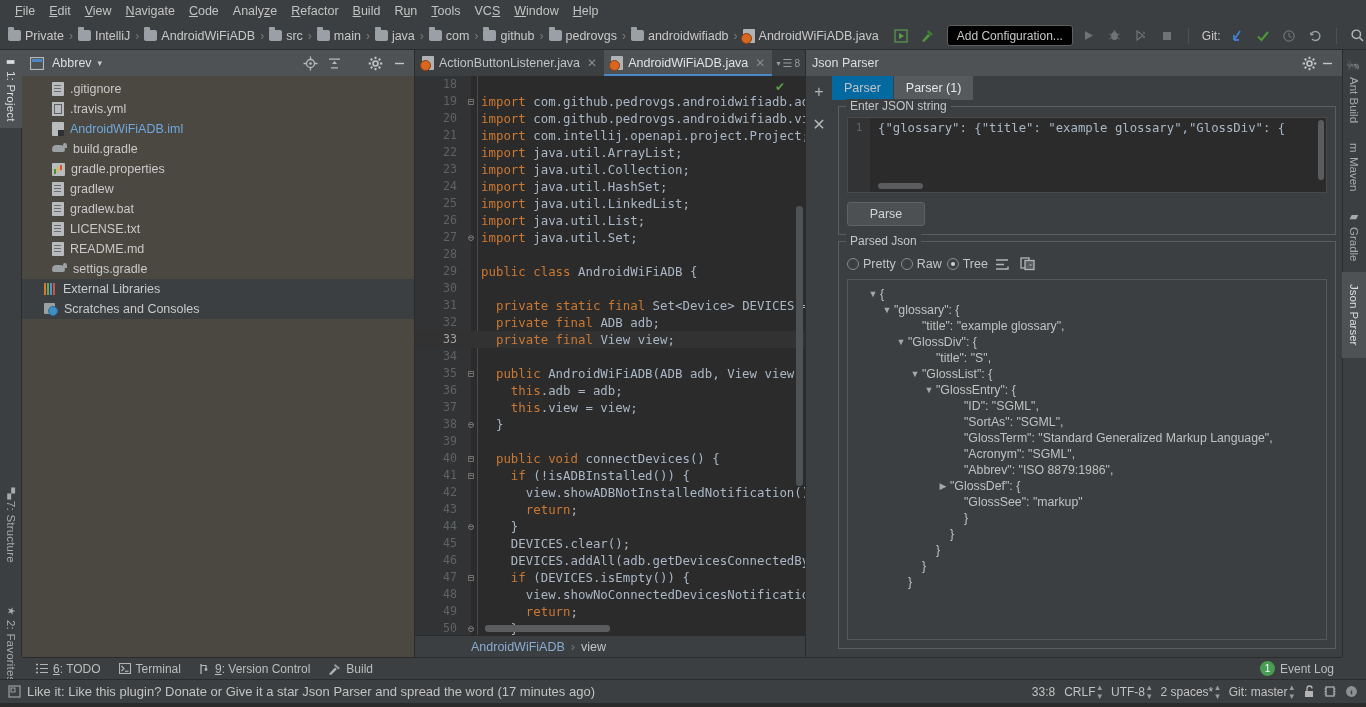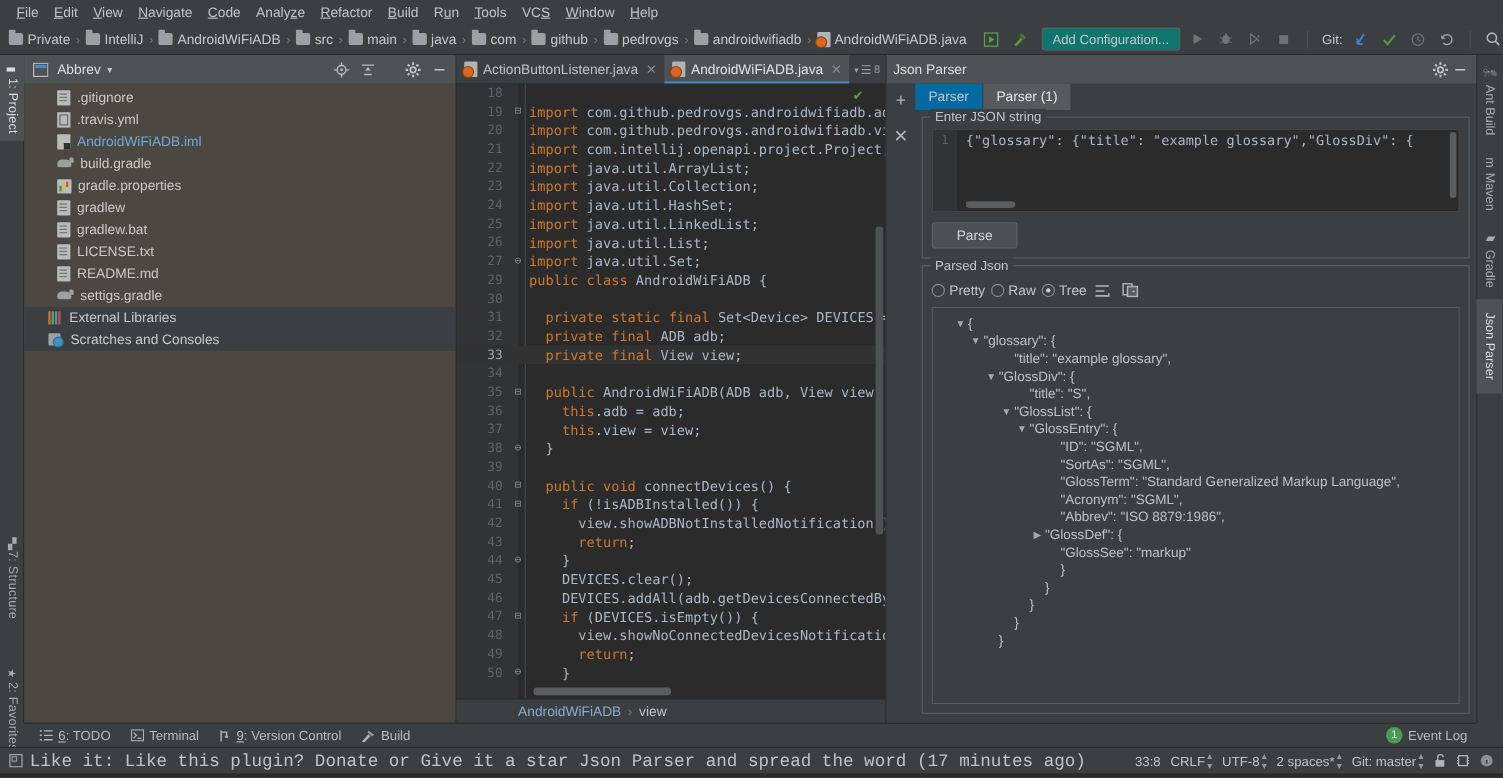--- a/index.html
+++ b/index.html
@@ -47,21 +47,21 @@
   .java-ico:after{
     content:"";position:absolute;left:-2px;bottom:-1px;width:9px;height:9px;border-radius:50%;
     background:#d9671f;border:1px solid #8c3f0d;
   }
   .nav-tools { display:flex; align-items:center; gap:6px; margin-left:10px; }
   .tool-btn {
     width:20px; height:20px; display:flex; align-items:center; justify-content:center;
     border-radius:2px; cursor:default;
   }
   .runcfg {
-    height:21px; border:1px solid #5e6060; border-radius:3px; background:#0f766e;
+    height:21px; border:1px solid #5e6060; border-radius:3px; background:#000000;
     display:flex; align-items:center; padding:0 9px; font-size:12px; color:#c8c8c8;
     margin-left:4px; white-space:nowrap;
   }
   .vsep { width:1px; height:16px; background:#4e5254; margin:0 5px; }
   .gitlbl { font-size:12px; color:#c8c8c8; margin-left:2px; }
 
   
   .lbar {
     position:absolute; left:0; top:50px; width:22px; height:607px;
     background:#3c3f41; border-right:1px solid #2b2b2b;
@@ -289,21 +289,21 @@
   .twb-right { margin-left:auto; display:flex; align-items:center; gap:5px; padding-right:8px; }
   .badge-evt {
     width:15px; height:15px; border-radius:50%; background:#499c54; color:#fff;
     font-size:10px; display:flex; align-items:center; justify-content:center;
   }
   .statusbar {
     position:absolute; left:0; top:679px; width:1366px; height:24px;
     background:#3c3f41; display:flex; align-items:center; padding:0 8px; gap:6px;
     border-top:1px solid #2b2b2b;
   }
-  .sb-msg { font-size:16px; color:#c2c2c2;font-family:Liberation Mono, monospace; }
+  .sb-msg { font-size:13px; color:#c2c2c2; }
   .sb-right { margin-left:auto; display:flex; align-items:center; gap:9px; font-size:12px; color:#c2c2c2; }
   .sb-item { display:flex; align-items:center; gap:2px; cursor:default; white-space:nowrap; }
   .updown { font-size:9px; line-height:9px; color:#9a9a9a; display:flex; flex-direction:column; }
   .bottom-edge { position:absolute; left:0; top:703px; width:1366px; height:4px; background:#2b2b2b; }
 
   svg { display:block; }
 </style>
 </head>
 <body>
 
@@ -602,20 +602,21 @@
           <div class="cl"><span class="ln">18</span><span class="fold"></span><span class="src"></span></div>
           <div class="cl"><span class="ln">19</span><span class="fold">⊟</span><span class="src"><span class="kw">import</span> com.github.pedrovgs.androidwifiadb.adb.</span></div>
           <div class="cl"><span class="ln">20</span><span class="fold"></span><span class="src"><span class="kw">import</span> com.github.pedrovgs.androidwifiadb.view</span></div>
           <div class="cl"><span class="ln">21</span><span class="fold"></span><span class="src"><span class="kw">import</span> com.intellij.openapi.project.Project;</span></div>
           <div class="cl"><span class="ln">22</span><span class="fold"></span><span class="src"><span class="kw">import</span> java.util.ArrayList;</span></div>
           <div class="cl"><span class="ln">23</span><span class="fold"></span><span class="src"><span class="kw">import</span> java.util.Collection;</span></div>
           <div class="cl"><span class="ln">24</span><span class="fold"></span><span class="src"><span class="kw">import</span> java.util.HashSet;</span></div>
           <div class="cl"><span class="ln">25</span><span class="fold"></span><span class="src"><span class="kw">import</span> java.util.LinkedList;</span></div>
           <div class="cl"><span class="ln">26</span><span class="fold"></span><span class="src"><span class="kw">import</span> java.util.List;</span></div>
           <div class="cl"><span class="ln">27</span><span class="fold">⊖</span><span class="src"><span class="kw">import</span> java.util.Set;</span></div>
+          <div class="cl"><span class="ln">28</span><span class="fold"></span><span class="src"></span></div>
           <div class="cl"><span class="ln">29</span><span class="fold"></span><span class="src"><span class="kw">public</span> <span class="kw">class</span> AndroidWiFiADB {</span></div>
           <div class="cl"><span class="ln">30</span><span class="fold"></span><span class="src"></span></div>
           <div class="cl"><span class="ln">31</span><span class="fold"></span><span class="src">  <span class="kw">private</span> <span class="kw">static</span> <span class="kw">final</span> Set&lt;Device&gt; DEVICES = n</span></div>
           <div class="cl"><span class="ln">32</span><span class="fold"></span><span class="src">  <span class="kw">private</span> <span class="kw">final</span> ADB adb;</span></div>
           <div class="cl cur"><span class="ln">33</span><span class="fold"></span><span class="src">  <span class="kw">private</span> <span class="kw">final</span> View view;</span></div>
           <div class="cl"><span class="ln">34</span><span class="fold"></span><span class="src"></span></div>
           <div class="cl"><span class="ln">35</span><span class="fold">⊟</span><span class="src">  <span class="kw">public</span> AndroidWiFiADB(ADB adb, View view) {</span></div>
           <div class="cl"><span class="ln">36</span><span class="fold"></span><span class="src">    <span class="kw">this</span>.adb = adb;</span></div>
           <div class="cl"><span class="ln">37</span><span class="fold"></span><span class="src">    <span class="kw">this</span>.view = view;</span></div>
           <div class="cl"><span class="ln">38</span><span class="fold">⊖</span><span class="src">  }</span></div>

